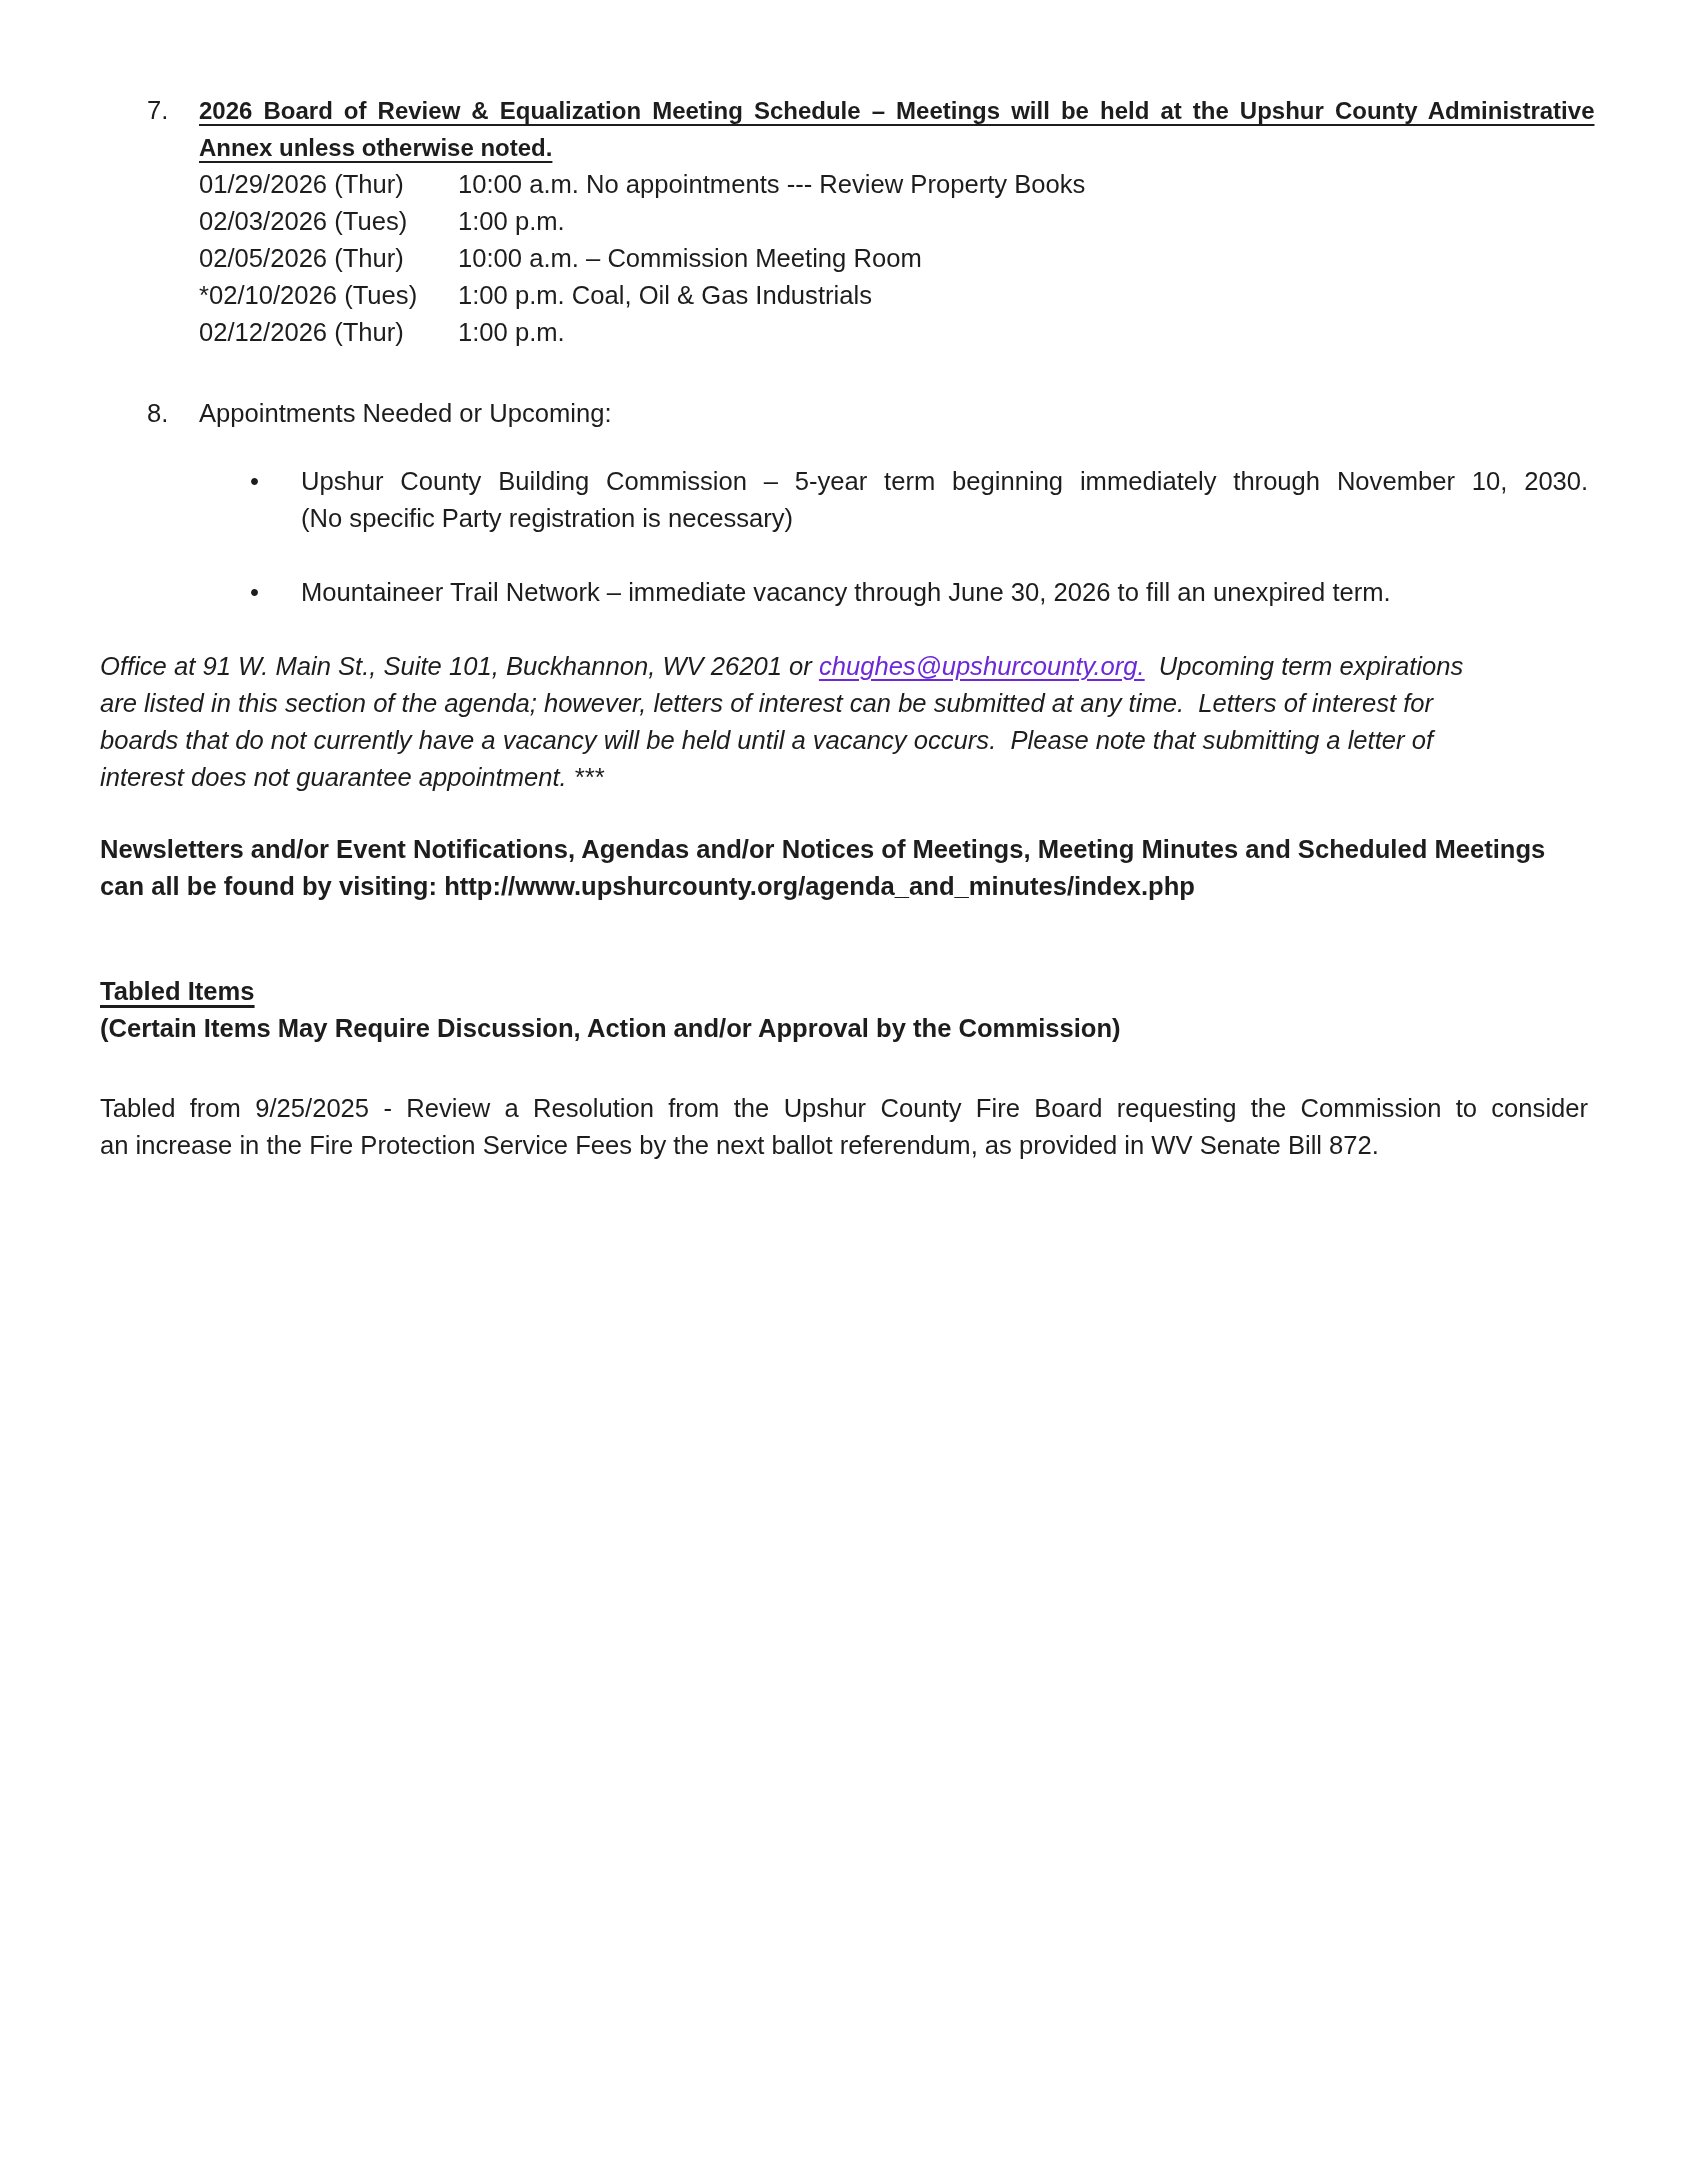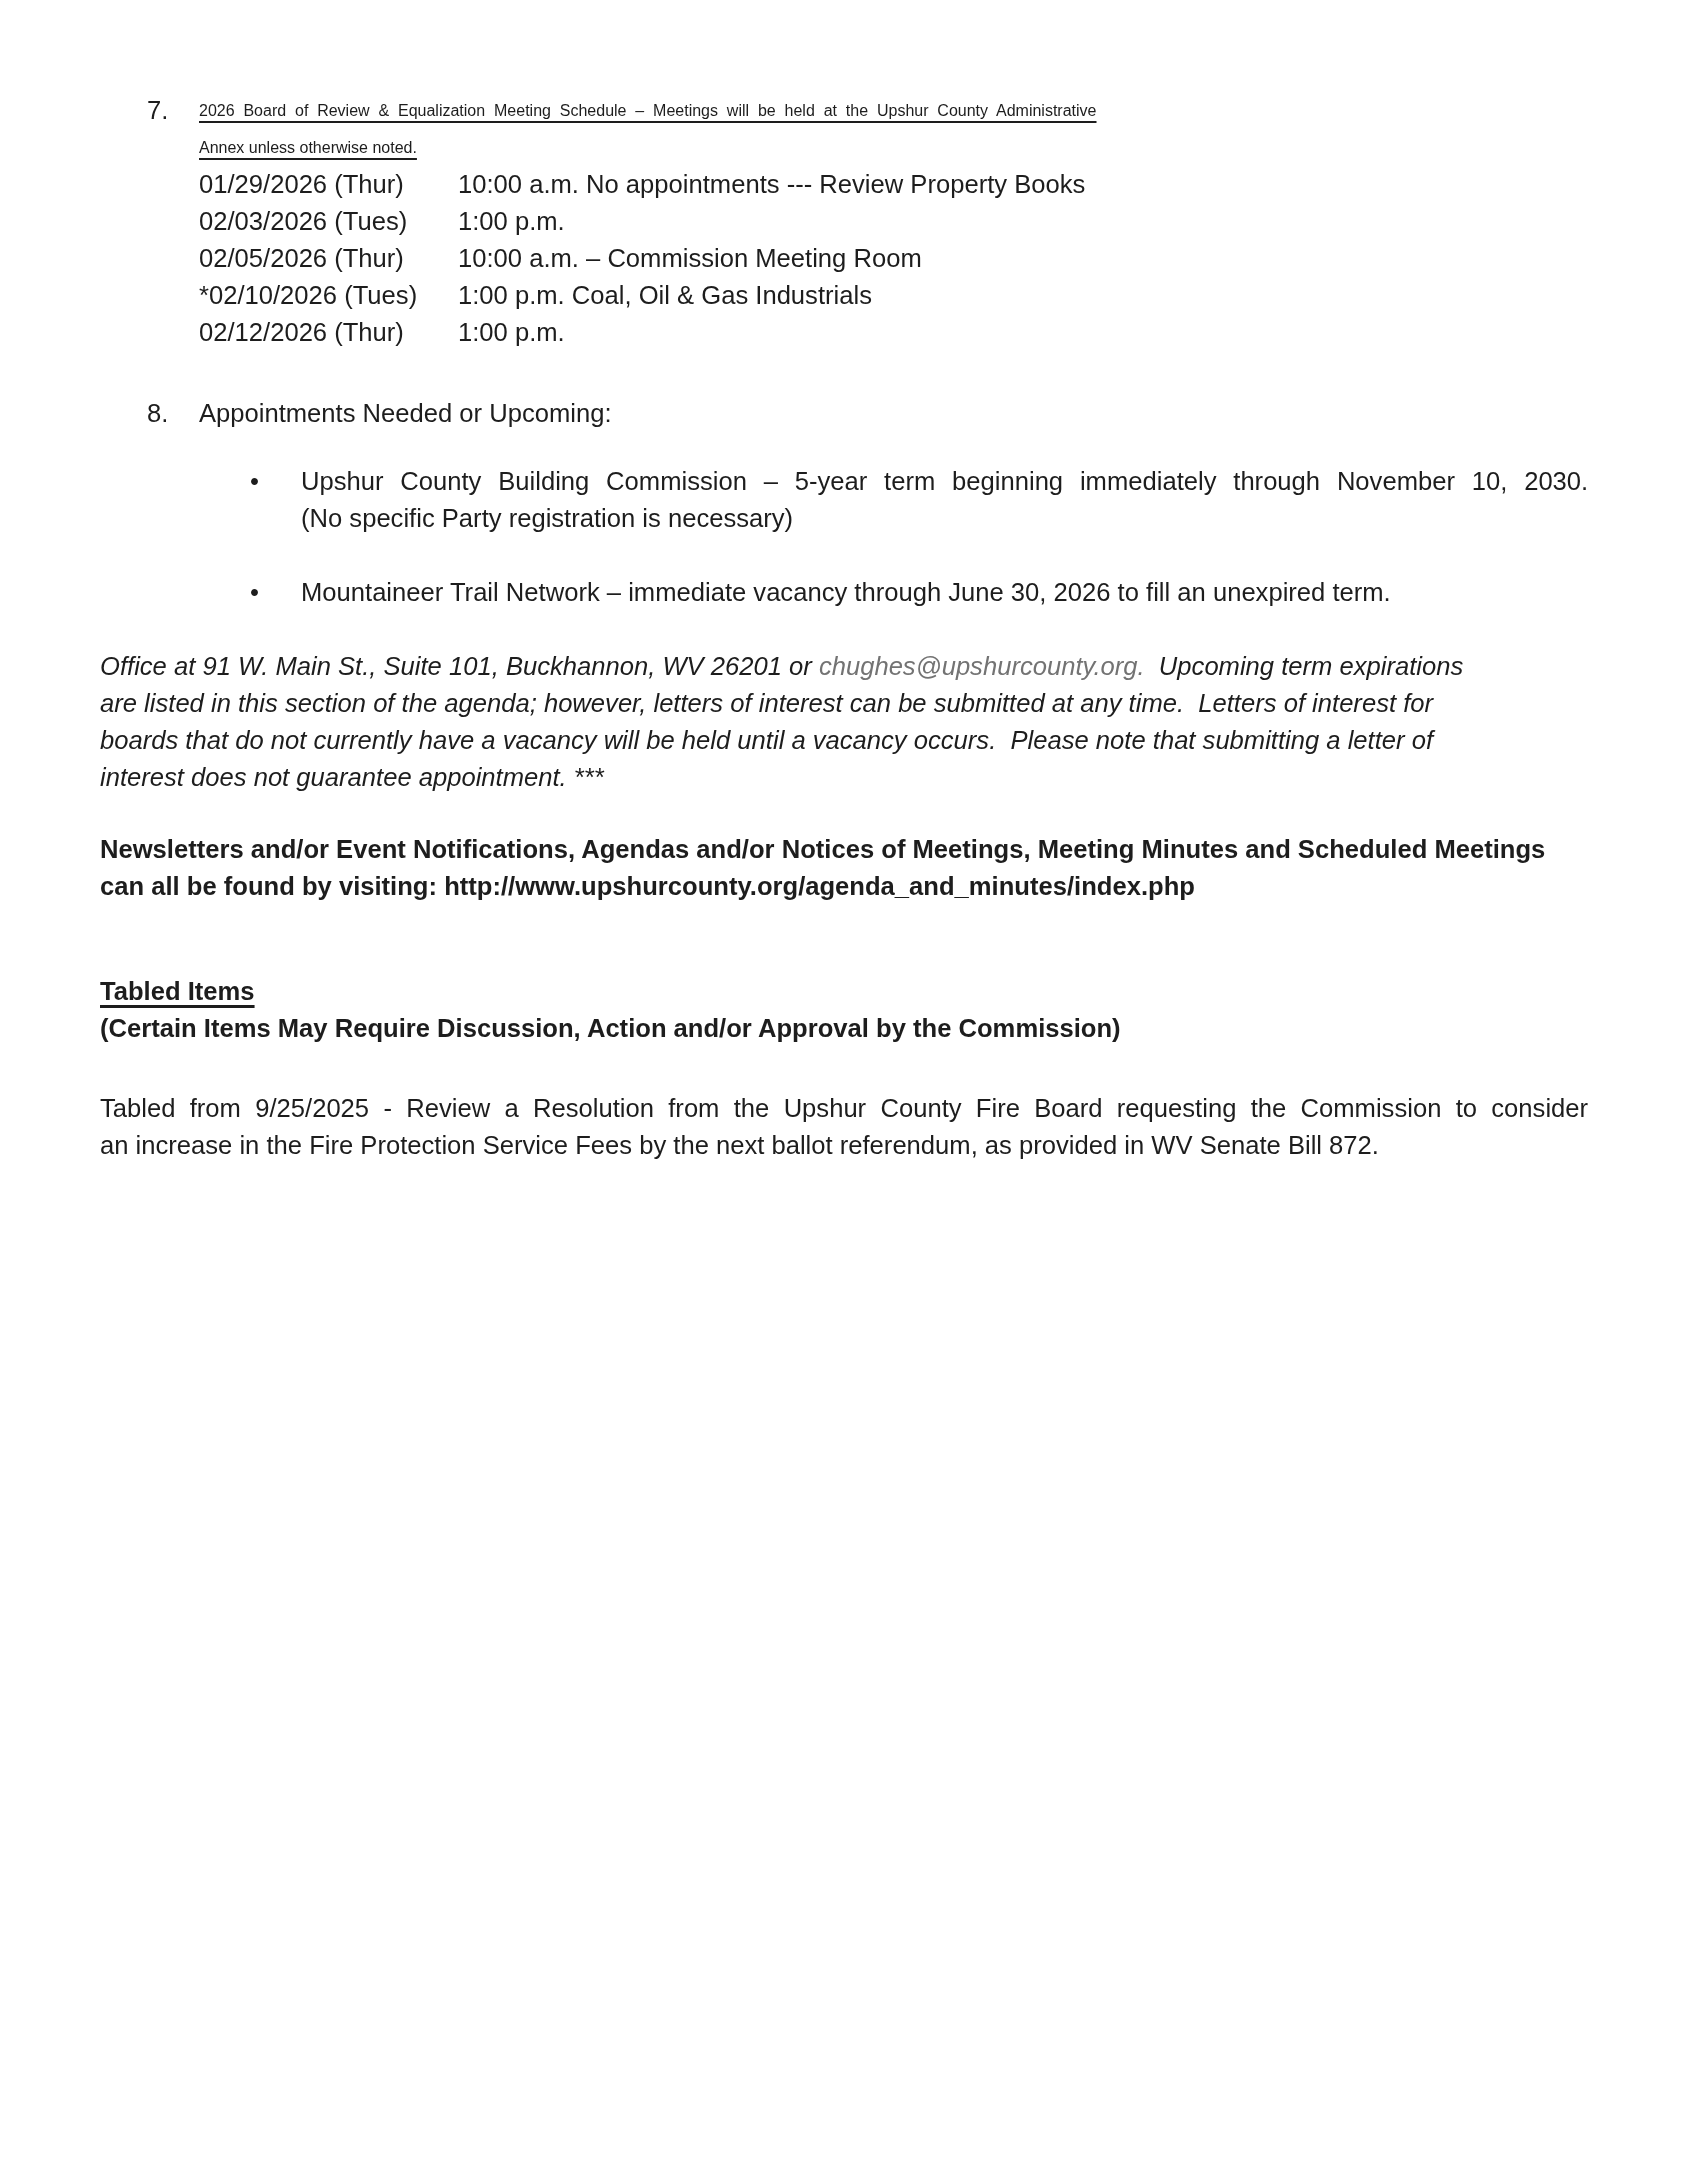--- a/index.html
+++ b/index.html
@@ -15,41 +15,41 @@
     margin:0 auto;
   }
   .content{padding:92px 99px 0 100px;}
   .line{white-space:pre;display:block;}
 
   
   .numbered{display:flex;margin-left:47px;}
   .num{width:52px;flex:none;}
   .item-body{flex:1 1 auto;min-width:0;}
 
-  .item7-heading .line{font-weight:normal;text-decoration:underline;text-decoration-thickness:1.7px;text-underline-offset:5.1px;font-size:16px;}
+  .item7-heading .line{font-weight:bold;text-decoration:underline;text-decoration-thickness:1.7px;text-underline-offset:5.1px;font-size:24px;}
 
   
   .sched{margin-left:99px;}
   .sched-row{display:flex;}
   .s-date{width:259px;flex:none;white-space:pre;}
   .s-detail{white-space:pre;}
 
   .item8{margin-top:44px;}
 
   
   .bullet-row{display:flex;margin-left:150px;}
   .bullet-row.first{margin-top:31px;}
   .bullet-row.second{margin-top:37px;}
   .bullet-glyph{width:51px;flex:none;}
   .bullet-body{flex:1 1 auto;min-width:0;}
 
   
   .note{margin-top:37px;font-style:italic;}
   .note .line span{white-space:pre;}
-  .email-link{color:#737373;text-decoration-thickness:1.7px;text-underline-offset:4.3px;cursor:pointer;}
+  .email-link{color:#6d28d9;text-decoration:underline;text-decoration-thickness:1.7px;text-underline-offset:4.3px;cursor:pointer;}
 
   
   .newsletters{margin-top:35px;font-weight:bold;}
 
   
   .tabled-title{margin-top:68px;font-weight:bold;text-decoration:underline;text-decoration-thickness:2.6px;text-underline-offset:5.1px;display:inline-block;}
   .tabled-sub{font-weight:bold;}
   .tabled-para{margin-top:43px;}
 
   

